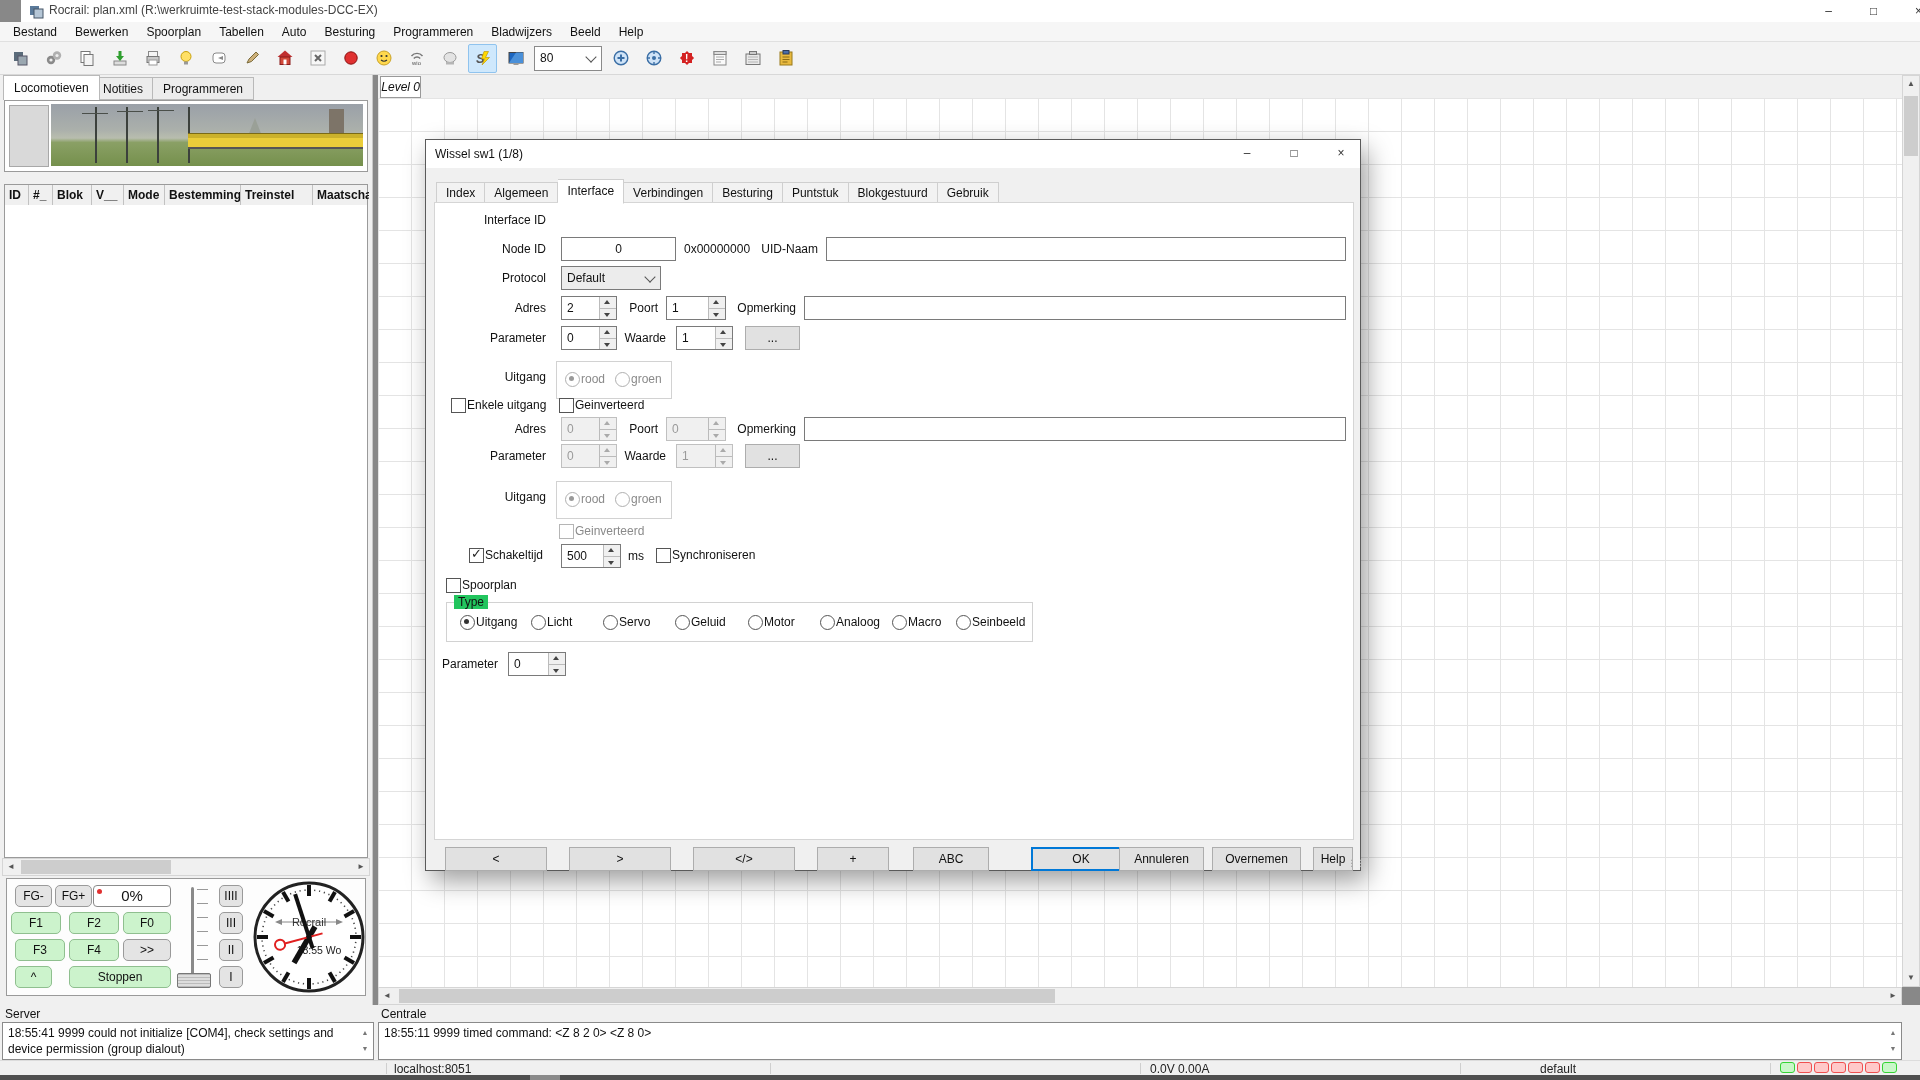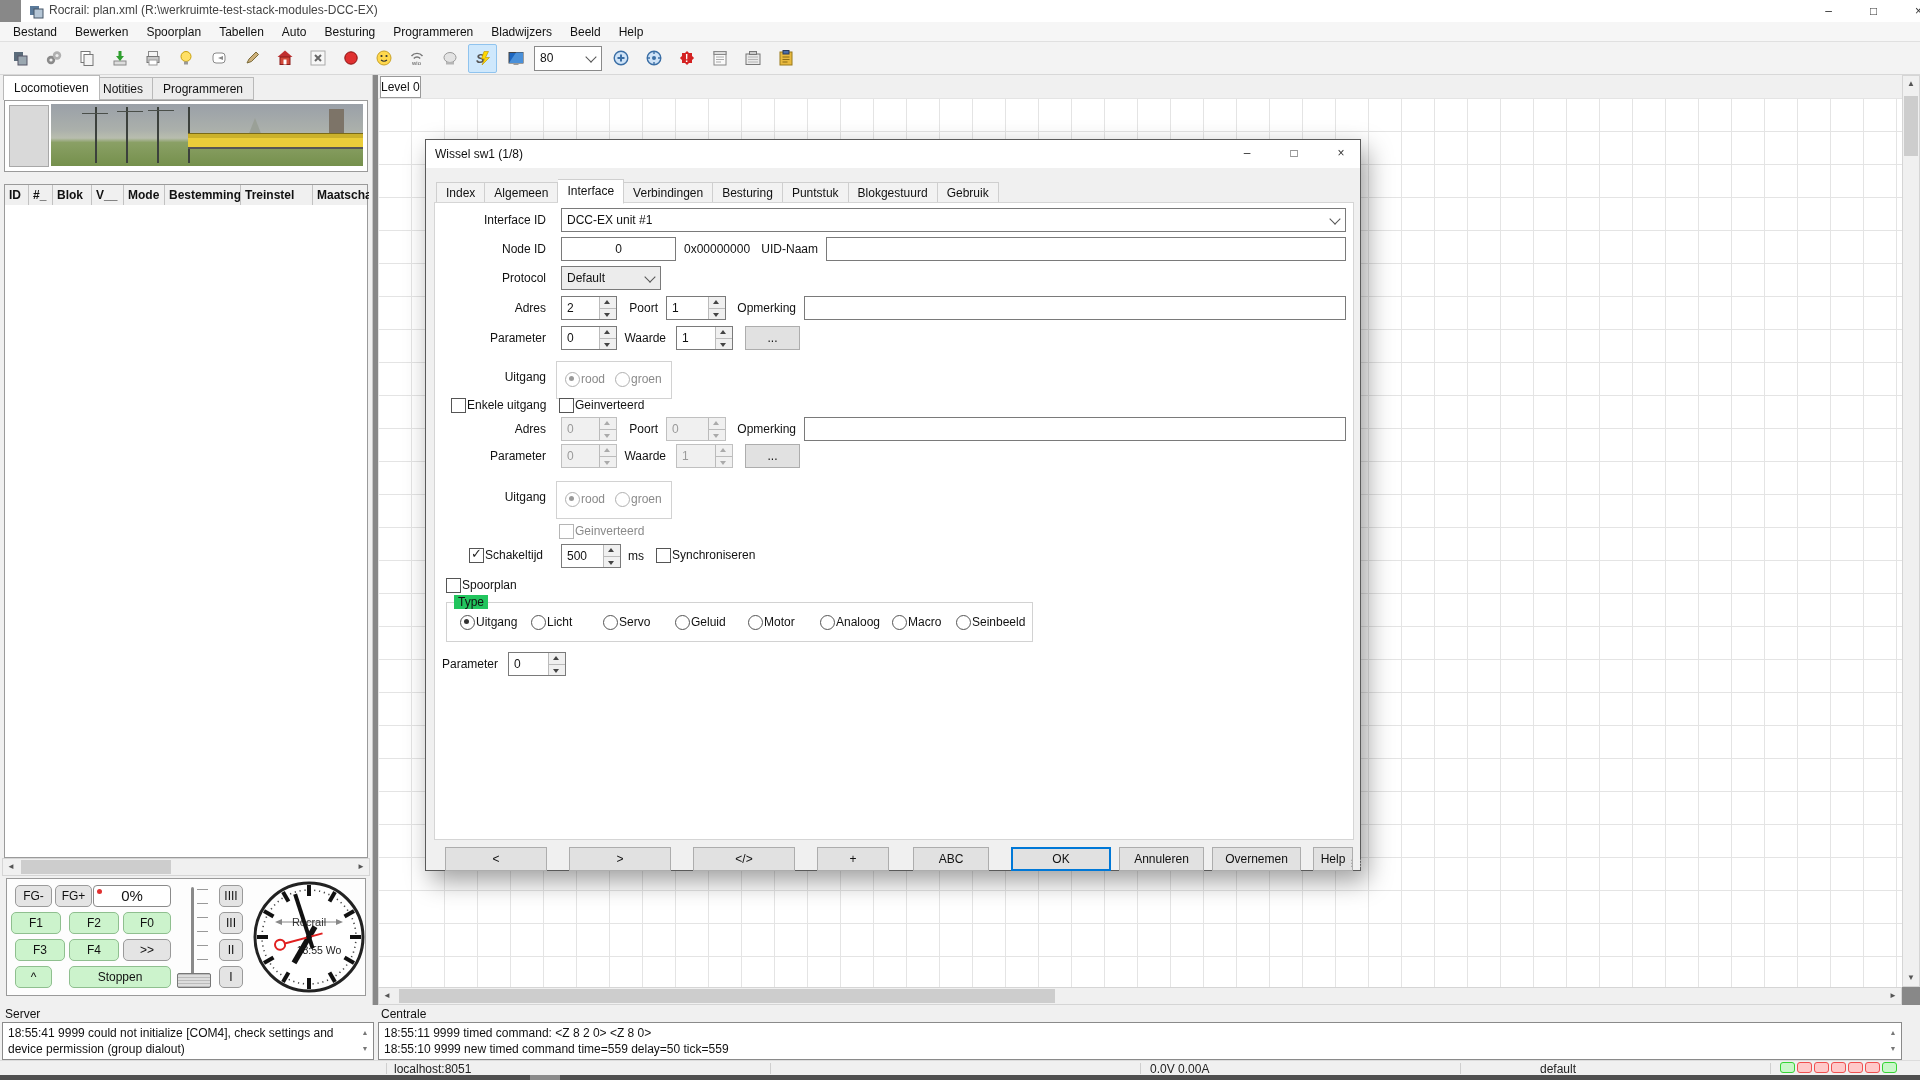--- a/index.html
+++ b/index.html
@@ -40,21 +40,21 @@
   .ck{width:13px;height:13px;border:1px solid #555;background:#fff;display:inline-block;position:relative;flex:0 0 auto;}
   .ck.on::after{content:"\2713";position:absolute;left:1px;top:-3px;font-size:13px;color:#222;}
   .ck.dis{border-color:#b5b5b5;}
   .rd{width:13px;height:13px;border:1px solid #555;border-radius:50%;background:#fff;display:inline-block;position:relative;flex:0 0 auto;}
   .rd.on::after{content:"";position:absolute;left:3px;top:3px;width:5px;height:5px;border-radius:50%;background:#333;}
   .rd.dis{border-color:#b0b0b0;}
   .rd.dis.on::after{background:#9a9a9a;}
   .cbrow{position:absolute;display:flex;align-items:flex-start;gap:1px;height:18px;}
   .grp{position:absolute;border:1px solid #d2d2d2;box-sizing:border-box;}
   .btn{position:absolute;height:24px;background:#e1e1e1;border:1px solid #adadad;box-sizing:border-box;text-align:center;line-height:22px;}
-  .btn.def{border:2px solid #0078d7;line-height:20px;}
+  .btn.def{border:2px solid #0078d7;line-height:20px;margin-left:20px;}
   
   #leftpanel{left:0;top:75px;width:372px;height:930px;background:#f0f0f0;border-right:1px solid #c8c8c8;}
   .ltab{position:absolute;top:2px;height:23px;line-height:22px;padding:0 10px;background:#ececec;border:1px solid #b9b9b9;box-sizing:border-box;}
   .ltab.act{top:0;height:25px;line-height:24px;background:#fff;border-bottom:none;z-index:2;}
   #locobox{left:4px;top:25px;width:364px;height:72px;background:#fff;border:1px solid #9a9a9a;box-sizing:border-box;}
   #locoph{left:4px;top:4px;width:38px;height:60px;background:#d9d9d9;border:1px solid #a8a8a8;}
   #photo{left:46px;top:3px;width:312px;height:62px;overflow:hidden;background:linear-gradient(180deg,#9aa0a8 0%,#abb0ab 42%,#b8bdae 55%,#8aa065 62%,#75904c 100%);}
   .pole{position:absolute;top:3px;width:2px;height:56px;background:#3c413c;}
   .cross{position:absolute;width:26px;height:1px;background:#4a4f4a;}
   #train{position:absolute;left:44%;top:46%;width:56%;height:22%;background:linear-gradient(180deg,#cbb12c 0 30%,#eacd3a 30% 100%);border-top:1px solid #7a6a18;border-bottom:2px solid #555;}
@@ -72,21 +72,21 @@
   .tb{position:absolute;height:22px;border-radius:5px;border:1px solid #9a9a9a;background:#e4e4e4;text-align:center;line-height:20px;box-sizing:border-box;}
   .tb.green{background:#ccf3cc;border-color:#8fbf8f;}
   #speed{position:absolute;left:86px;top:6px;width:78px;height:22px;border:1px solid #8a8a8a;border-radius:4px;background:#fff;text-align:center;line-height:20px;font-size:15px;box-sizing:border-box;}
   #speeddot{position:absolute;left:3px;top:3px;width:5px;height:5px;border-radius:50%;background:#e03030;}
   #slstem{position:absolute;left:184px;top:8px;width:3px;height:92px;background:#8a8a8a;border-radius:2px;}
   #slticks{position:absolute;left:190px;top:10px;width:11px;height:84px;background:repeating-linear-gradient(180deg,#999 0 1px,transparent 1px 14px);}
   #slhandle{position:absolute;left:170px;top:94px;width:32px;height:13px;background:#ddd;border:1px solid #777;border-radius:2px;
             background-image:repeating-linear-gradient(180deg,#bbb 0 1px,transparent 1px 3px);}
   
   #canvas{left:378px;top:75px;width:1524px;height:930px;background:#f0f0f0;}
-  #leveltab{position:absolute;left:2px;top:1px;width:41px;height:22px;background:#fff;border:1px solid #999;box-sizing:border-box;line-height:20px;text-align:left;}
+  #leveltab{position:absolute;left:2px;top:1px;width:41px;height:22px;background:#fff;border:1px solid #999;box-sizing:border-box;line-height:20px;text-align:right;font-style:italic;}
   #grid{position:absolute;left:0;top:23px;width:1524px;height:889px;background:#fff;
         background-image:linear-gradient(#e4e4e4 1px,transparent 1px),linear-gradient(90deg,#e4e4e4 1px,transparent 1px);
         background-size:33px 33px;}
   
   #dialog{left:425px;top:139px;width:936px;height:732px;background:#f0f0f0;border:1px solid #5a5a5a;box-shadow:6px 10px 24px rgba(0,0,0,.38);box-sizing:border-box;z-index:10;}
   #dtitle{position:absolute;left:0;top:0;width:100%;height:28px;background:#fff;}
   #dtitle .t{position:absolute;left:9px;top:7px;}
   .dwb{position:absolute;top:4px;width:34px;height:20px;text-align:center;line-height:19px;color:#333;font-size:12px;}
   #dtabs{position:absolute;left:10px;top:39px;display:flex;align-items:flex-end;}
   .dtab{height:22px;line-height:21px;padding:0 9px;background:#f2f2f2;border:1px solid #cfcfcf;border-left:none;box-sizing:border-box;}
@@ -407,24 +407,20 @@
     <div class="dtab act">Interface</div>
     <div class="dtab">Verbindingen</div>
     <div class="dtab">Besturing</div>
     <div class="dtab">Puntstuk</div>
     <div class="dtab">Blokgestuurd</div>
     <div class="dtab">Gebruik</div>
   </div>
   <div id="dcontent"></div>
 
   <div class="lbl" style="left:15px;top:68px;width:105px">Interface ID</div>
-  <div class="combo" style="left:135px;top:68px;width:785px">
-    <span class="v">DCC-EX unit #1</span>
-    <span class="chev"></span>
-  </div>
 
   <div class="lbl" style="left:15px;top:97px;width:105px">Node ID</div>
   <div class="inp ctr" style="left:135px;top:97px;width:115px">0</div>
   <div class="lbl" style="left:258px;top:97px;width:74px;text-align:left">0x00000000</div>
   <div class="lbl" style="left:330px;top:97px;width:62px">UID-Naam</div>
   <div class="inp" style="left:400px;top:97px;width:520px"></div>
 
   <div class="lbl" style="left:15px;top:126px;width:105px">Protocol</div>
   <div class="combo gray" style="left:135px;top:126px;width:100px">
     <span class="v">Default</span>
@@ -624,21 +620,20 @@
   <span class="loglabel" style="left:5px;top:2px">Server</span>
   <div class="logbox" style="left:2px;top:17px;width:372px;height:38px">
     <div>18:55:41 9999 could not initialize [COM4], check settings and</div>
     <div>device permission (group dialout)</div>
     <span class="logsc" style="top:2px">▲</span>
     <span class="logsc" style="bottom:2px">▼</span>
   </div>
   <span class="loglabel" style="left:381px;top:2px">Centrale</span>
   <div class="logbox" style="left:378px;top:17px;width:1524px;height:38px">
     <div>18:55:11 9999 timed command: &lt;Z 8 2 0&gt; &lt;Z 8 0&gt;</div>
-    <div>18:55:10 9999 new timed command time=559 delay=50 tick=559</div>
     <span class="logsc" style="top:2px">▲</span>
     <span class="logsc" style="bottom:2px">▼</span>
   </div>
 </div>
 
 <div class="abs" id="statusbar">
   <div class="sep" style="left:386px"></div>
   <span class="stxt" style="left:394px">localhost:8051</span>
   <div class="sep" style="left:770px"></div>
   <div class="sep" style="left:1140px"></div>

